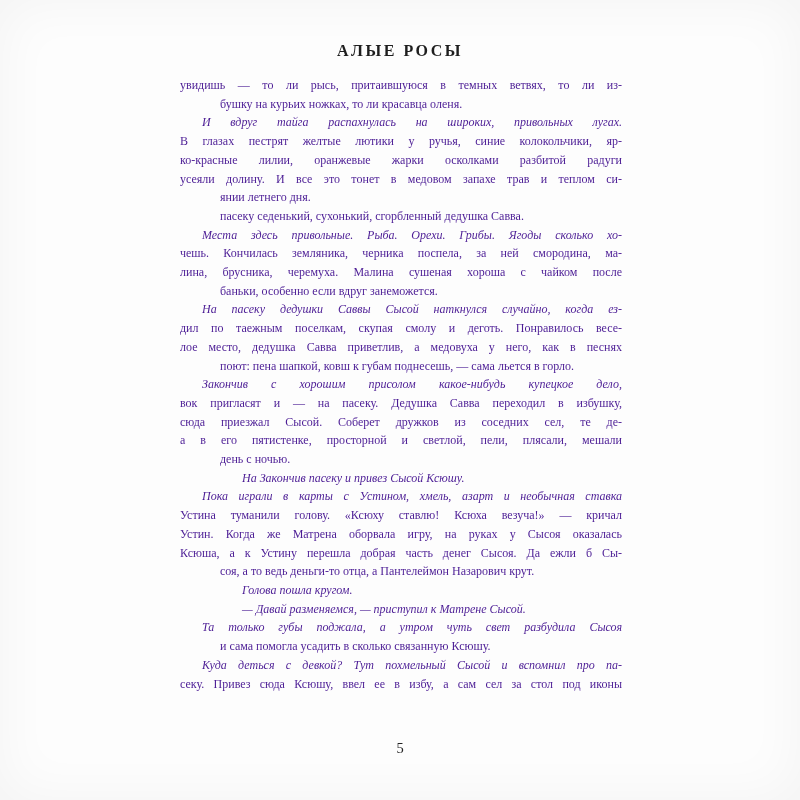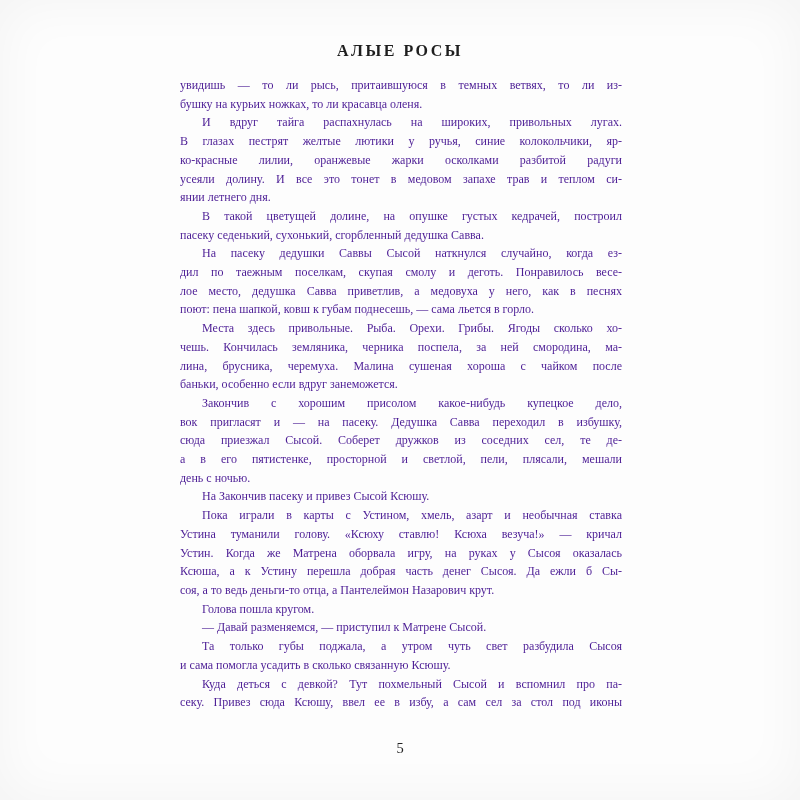--- a/index.html
+++ b/index.html
@@ -34,22 +34,23 @@
     color: #4c1d95;
   }
   .paragraph { margin: 0; padding: 0; }
   .line {
     text-align: justify;
     text-align-last: justify;
   }
   .line.last {
     text-align: left;
     text-align-last: left;
+    margin-left: 40px;
   }
-  .line.indent { text-indent: 22px; }
+  .line.indent { text-indent: 22px; font-style: italic; }
   .page-number {
     position: absolute;
     top: 740px;
     left: 0;
     right: 0;
     text-align: center;
     font-family: "Liberation Serif", serif;
     font-size: 14.5px;
     color: #222222;
   }
@@ -66,34 +67,33 @@
         <div class="line last">бушку на курьих ножках, то ли красавца оленя.</div>
       </div>
       <div class="paragraph">
         <div class="line indent">И вдруг тайга распахнулась на широких, привольных лугах.</div>
         <div class="line">В глазах пестрят желтые лютики у ручья, синие колокольчики, яр-</div>
         <div class="line">ко-красные лилии, оранжевые жарки осколками разбитой радуги</div>
         <div class="line">усеяли долину. И все это тонет в медовом запахе трав и теплом си-</div>
         <div class="line last">янии летнего дня.</div>
       </div>
       <div class="paragraph">
-        <div class="line indent">В такой цветущей долине, на опушке густых кедрачей, построил</div>
         <div class="line last">пасеку седенький, сухонький, сгорбленный дедушка Савва.</div>
+      </div>
+      <div class="paragraph">
+        <div class="line indent">Места здесь привольные. Рыба. Орехи. Грибы. Ягоды сколько хо-</div>
+        <div class="line">чешь. Кончилась земляника, черника поспела, за ней смородина, ма-</div>
+        <div class="line">лина, брусника, черемуха. Малина сушеная хороша с чайком после</div>
+        <div class="line last">баньки, особенно если вдруг занеможется.</div>
       </div>
       <div class="paragraph">
         <div class="line indent">На пасеку дедушки Саввы Сысой наткнулся случайно, когда ез-</div>
         <div class="line">дил по таежным поселкам, скупая смолу и деготь. Понравилось весе-</div>
         <div class="line">лое место, дедушка Савва приветлив, а медовуха у него, как в песнях</div>
         <div class="line last">поют: пена шапкой, ковш к губам поднесешь, — сама льется в горло.</div>
-      </div>
-      <div class="paragraph">
-        <div class="line indent">Места здесь привольные. Рыба. Орехи. Грибы. Ягоды сколько хо-</div>
-        <div class="line">чешь. Кончилась земляника, черника поспела, за ней смородина, ма-</div>
-        <div class="line">лина, брусника, черемуха. Малина сушеная хороша с чайком после</div>
-        <div class="line last">баньки, особенно если вдруг занеможется.</div>
       </div>
       <div class="paragraph">
         <div class="line indent">Закончив с хорошим присолом какое-нибудь купецкое дело,</div>
         <div class="line">вок пригласят и — на пасеку. Дедушка Савва переходил в избушку,</div>
         <div class="line">сюда приезжал Сысой. Соберет дружков из соседних сел, те де-</div>
         <div class="line">а в его пятистенке, просторной и светлой, пели, плясали, мешали</div>
         <div class="line last">день с ночью.</div>
       </div>
       <div class="paragraph">
         <div class="line last indent">На Закончив пасеку и привез Сысой Ксюшу.</div>

